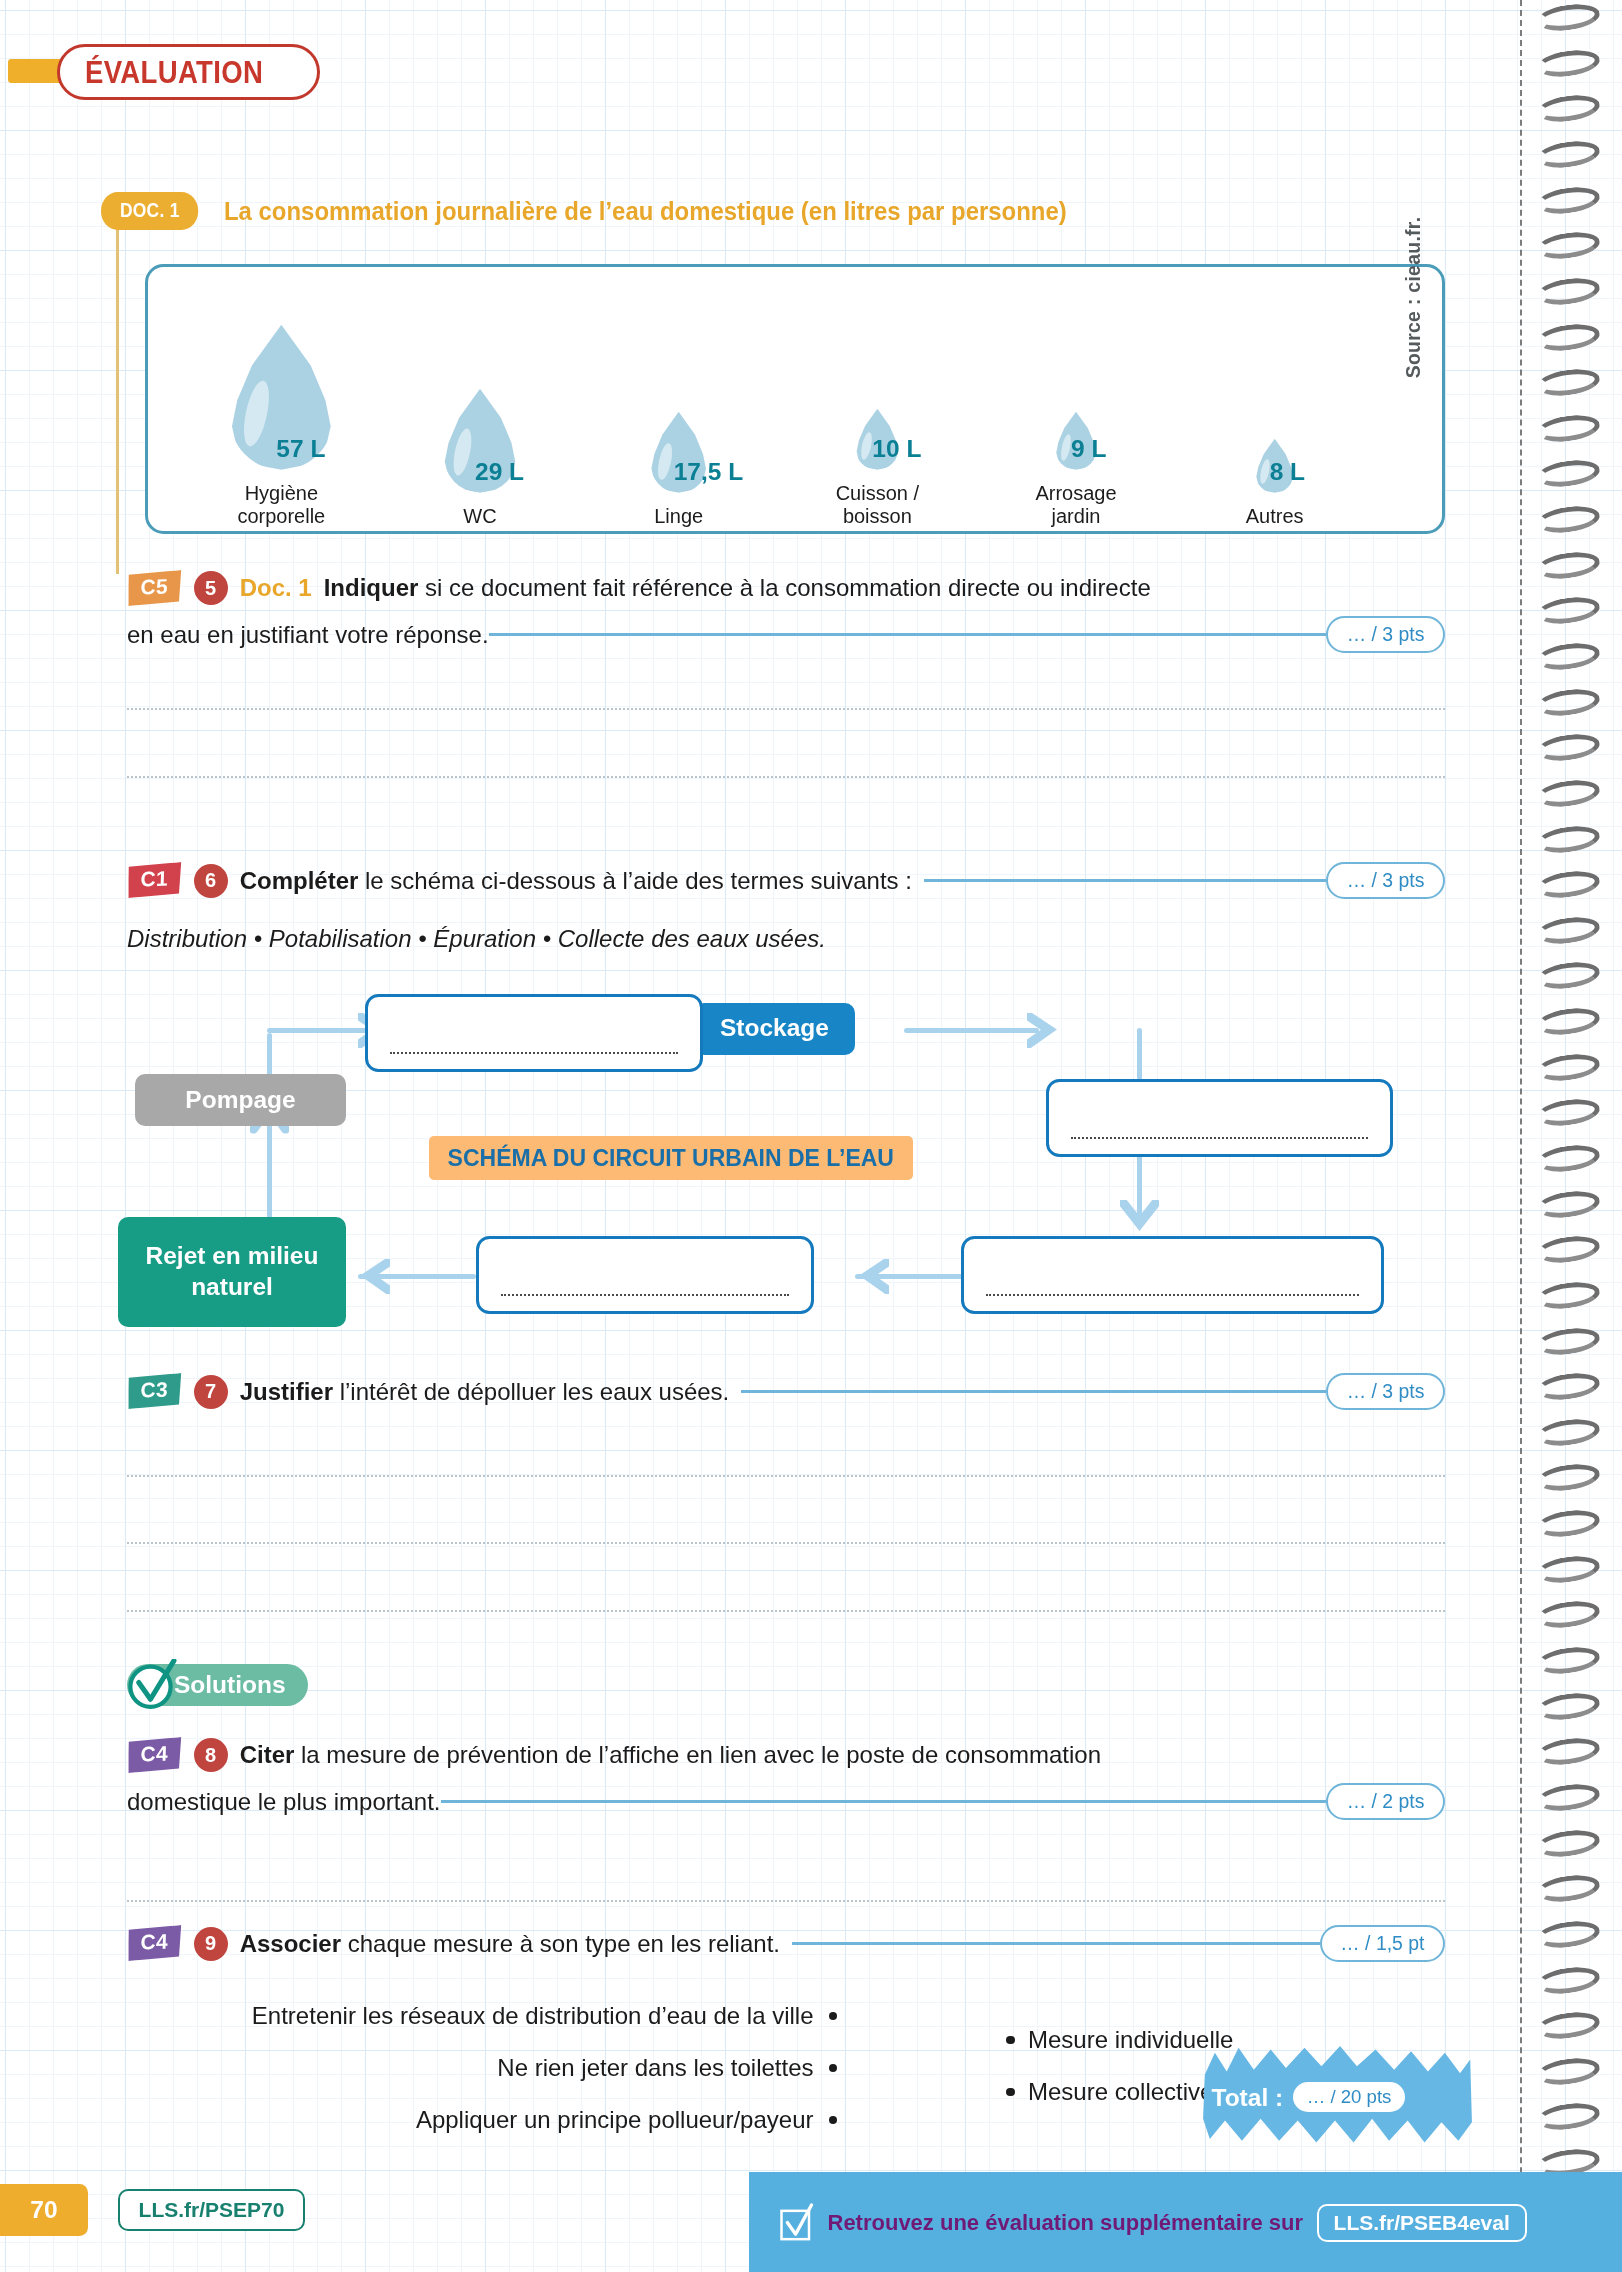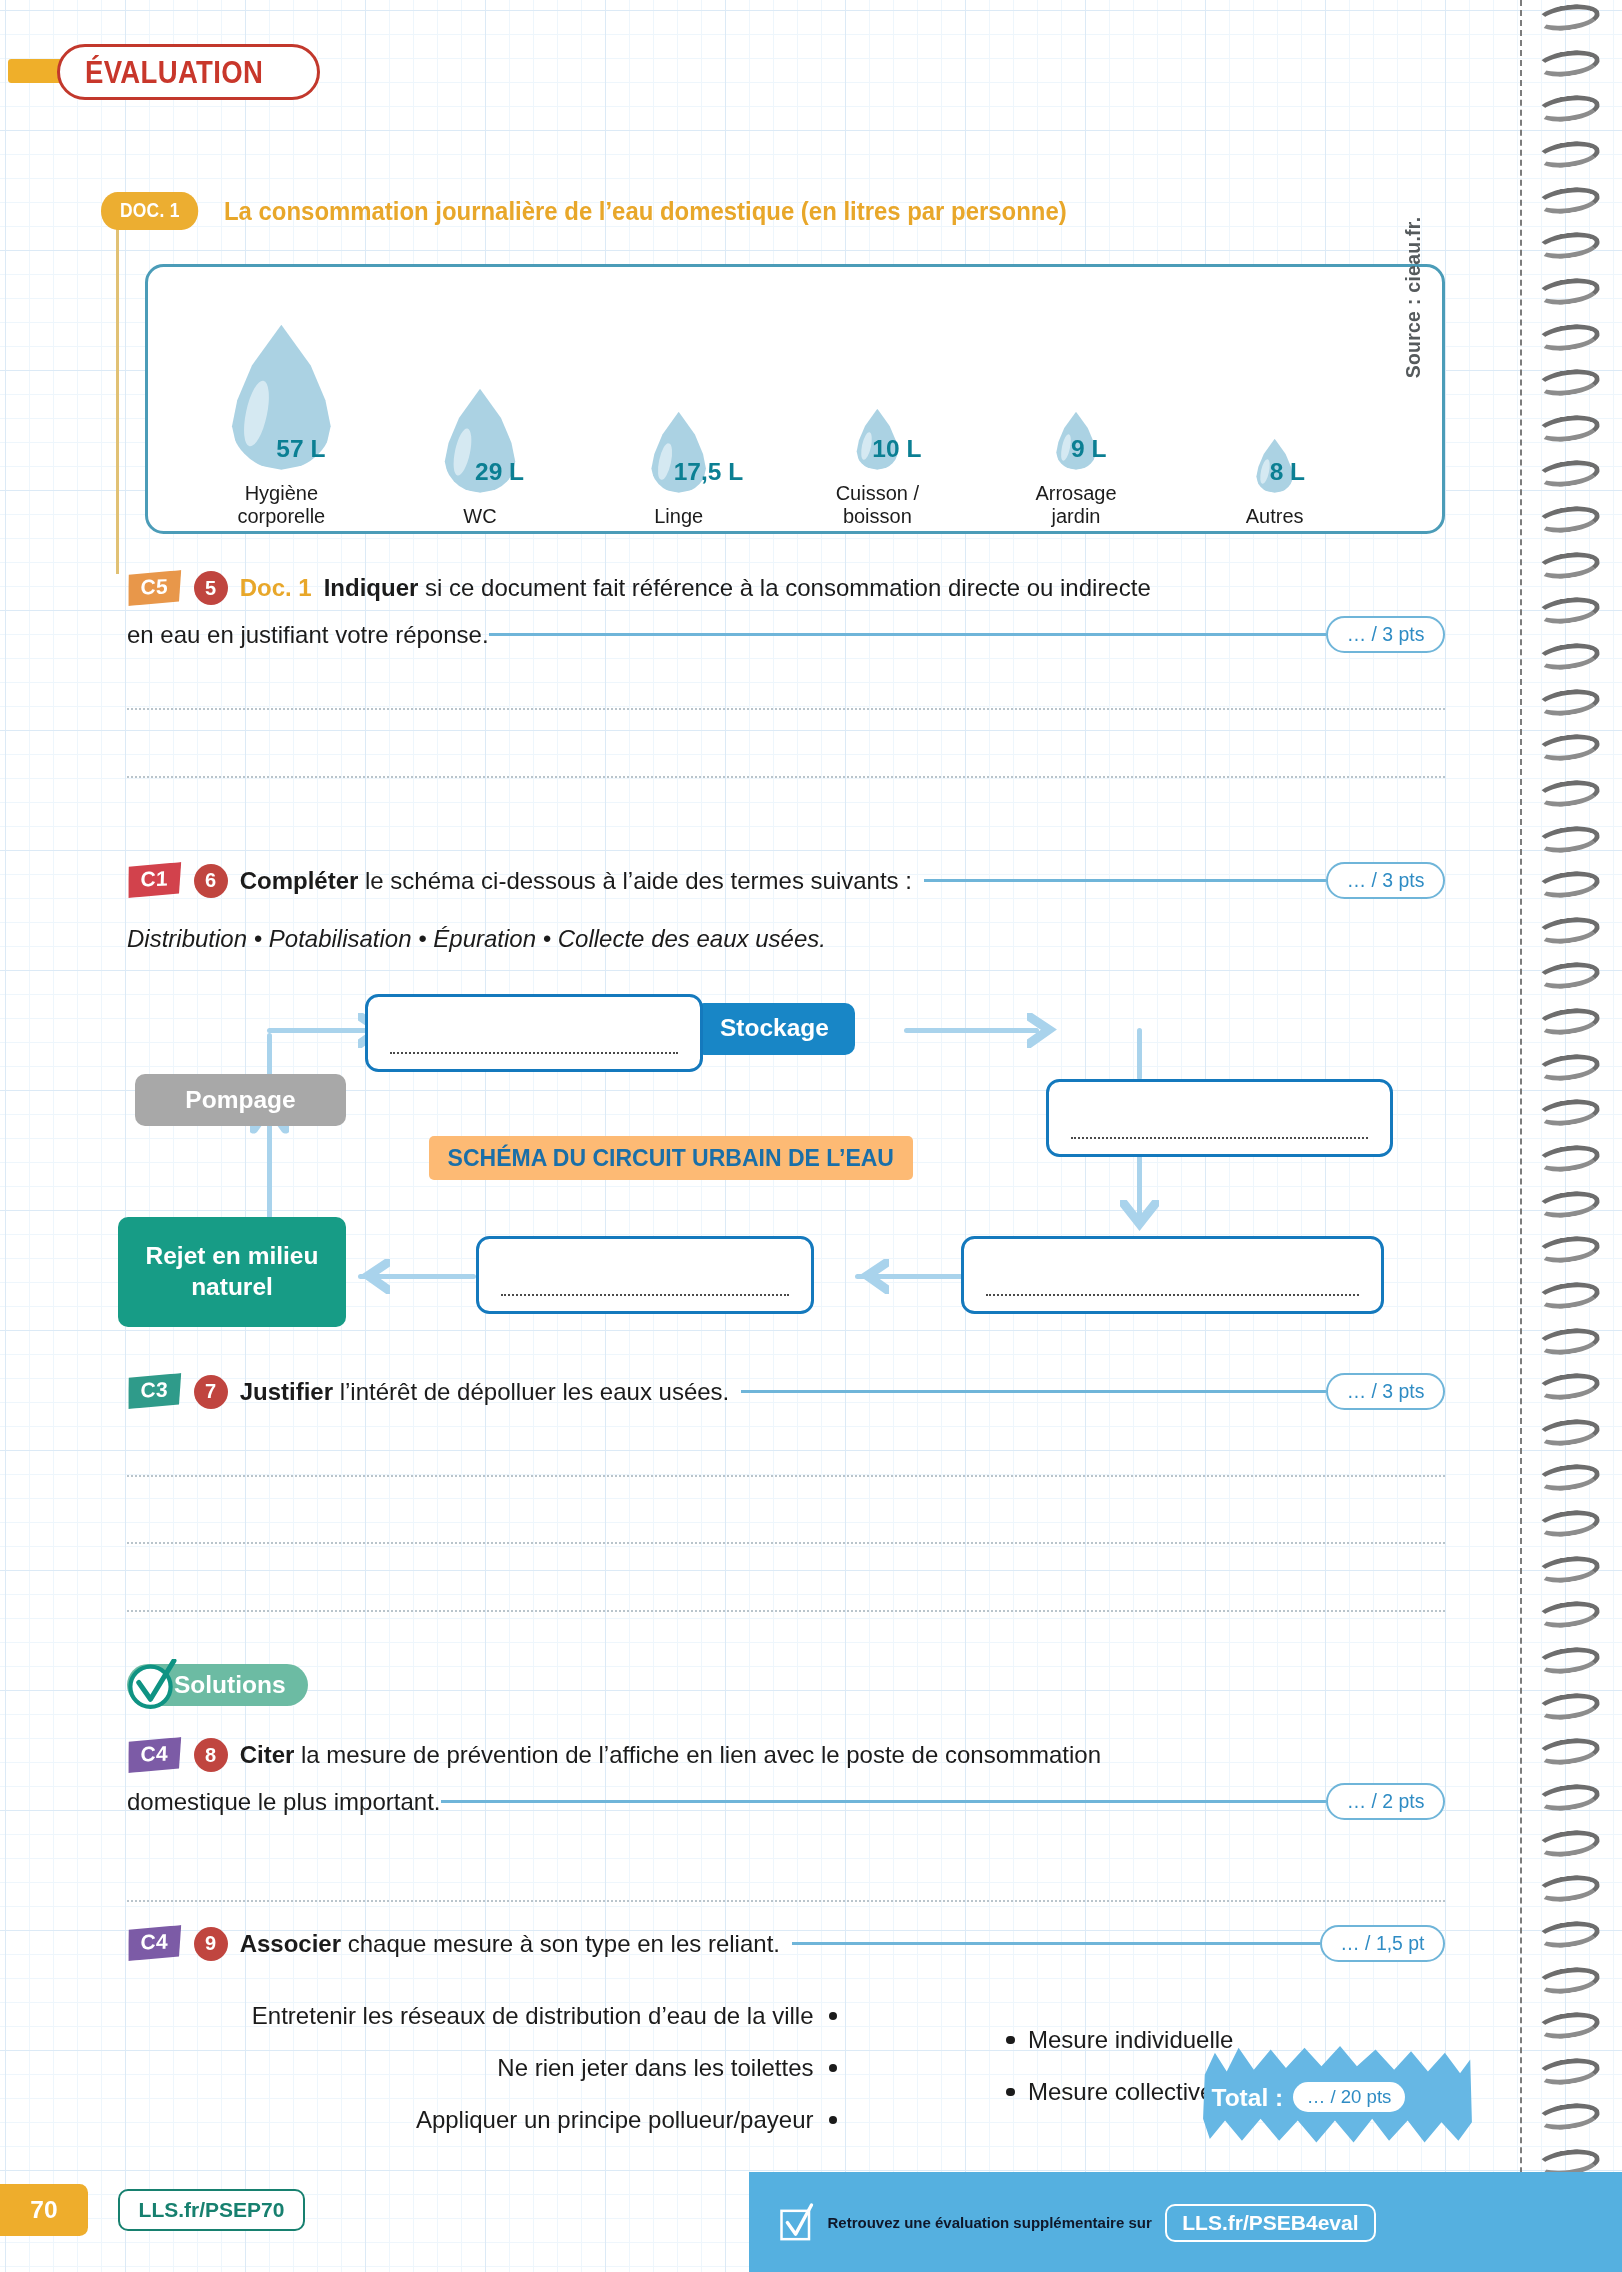--- a/index.html
+++ b/index.html
@@ -199,21 +199,21 @@
   }
   #footer .codepill {
     position:absolute; left:118px; top:17px; padding:6.8px 18.6px;
     border:2.1px solid #17806f; border-radius:10px; color:#17806f; font-weight:bold;
     font-size:21px; background:#fff;
   }
   #footer .banner {
     position:absolute; left:749px; top:0; width:874px; height:101px; background:#55b0e0;
     display:flex; align-items:center; gap:13.5px; padding-left:30px;
   }
-  #footer .banner .txt { color:#0f172a; font-weight:bold; font-size:15px; white-space:nowrap; }
+  #footer .banner .txt { color:#701a75; font-weight:bold; font-size:22px; white-space:nowrap; }
   #footer .banner .codepill2 {
     border:2.1px solid #fff; border-radius:10px; padding:5px 15px; color:#fff;
     font-weight:bold; font-size:21px; white-space:nowrap;
   }
   .checkbox-icon { width:35px; height:41px; flex:0 0 auto; }
 </style>
 </head>
 <body>
 
 <div id="page"></div>

